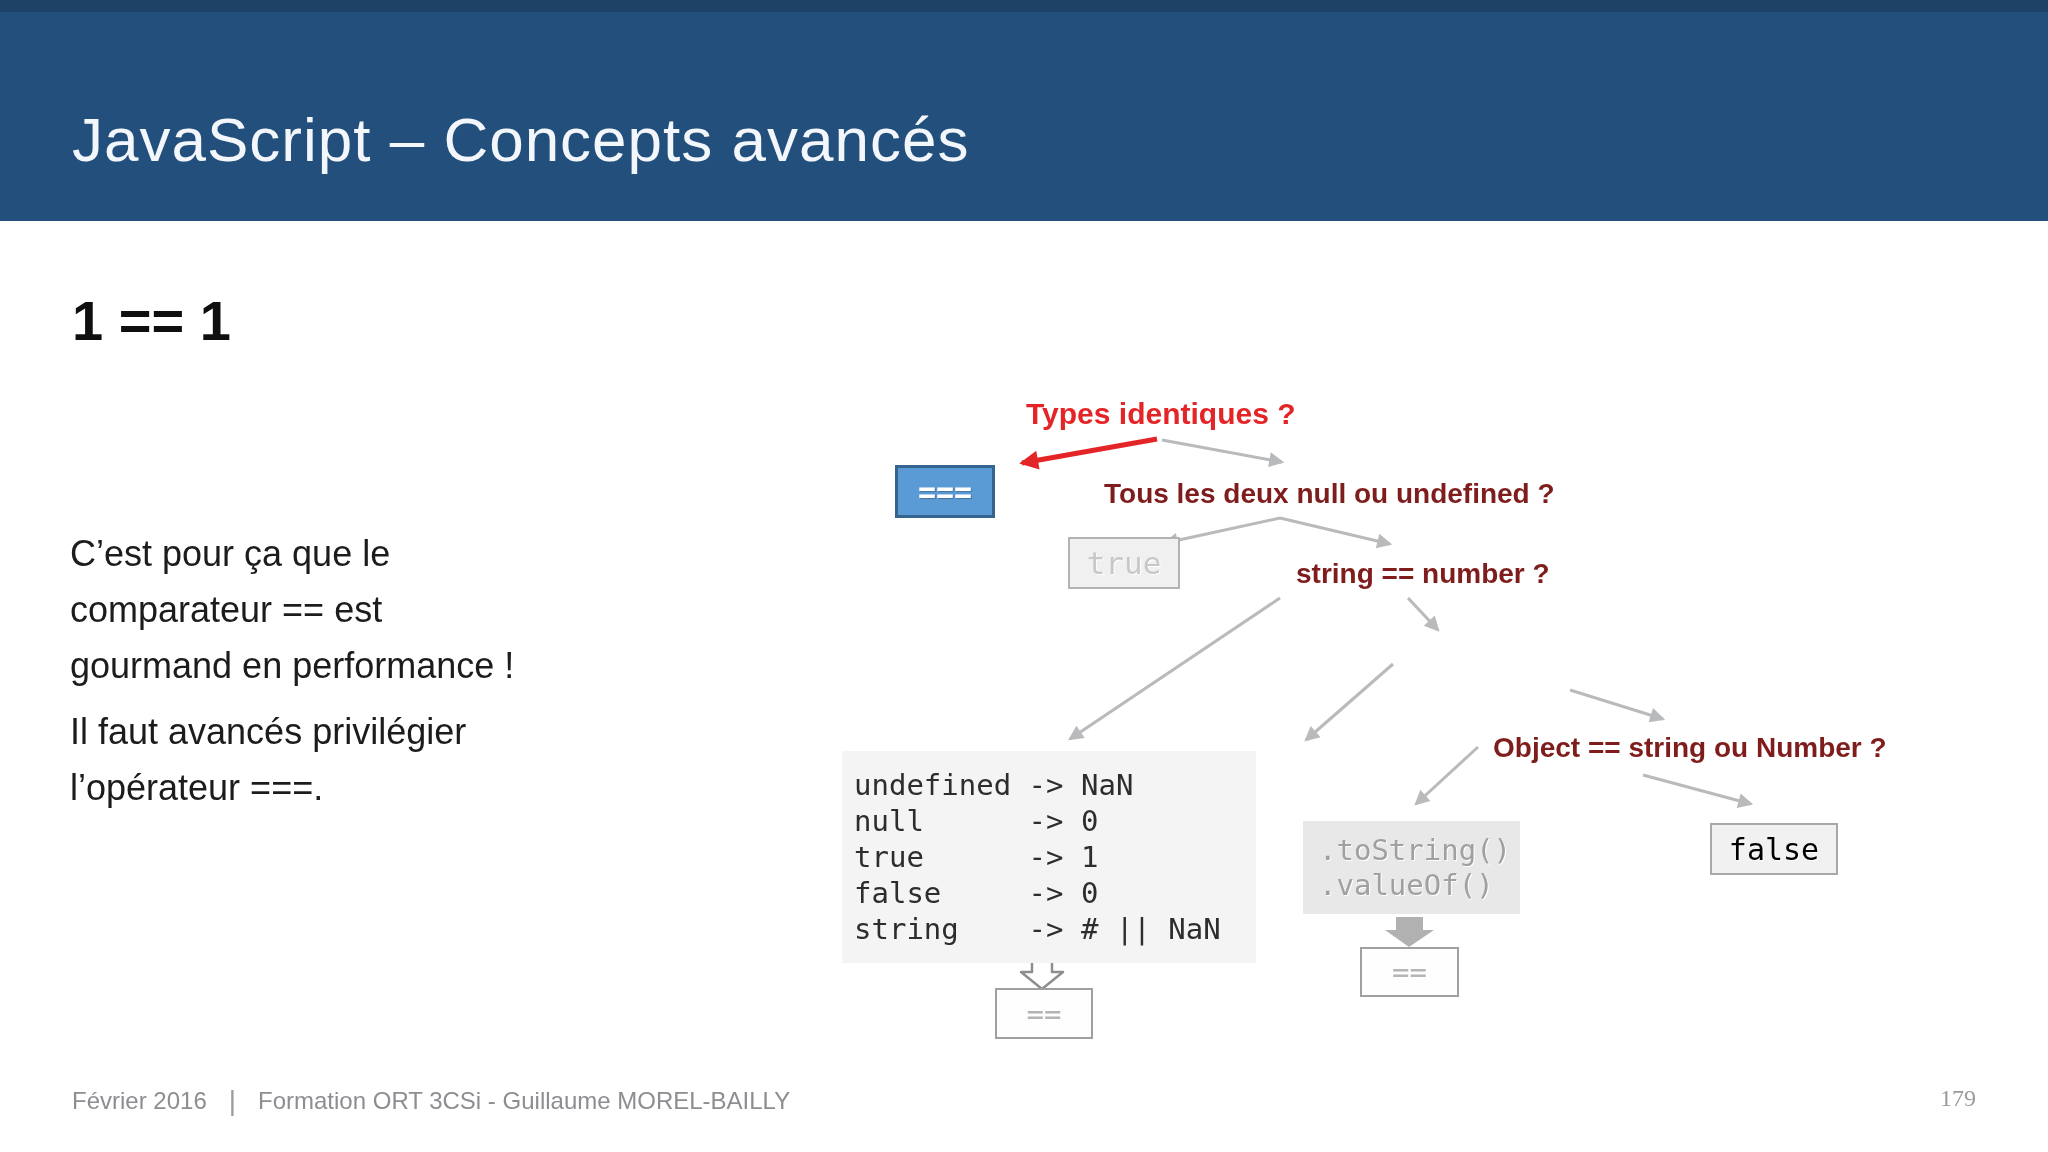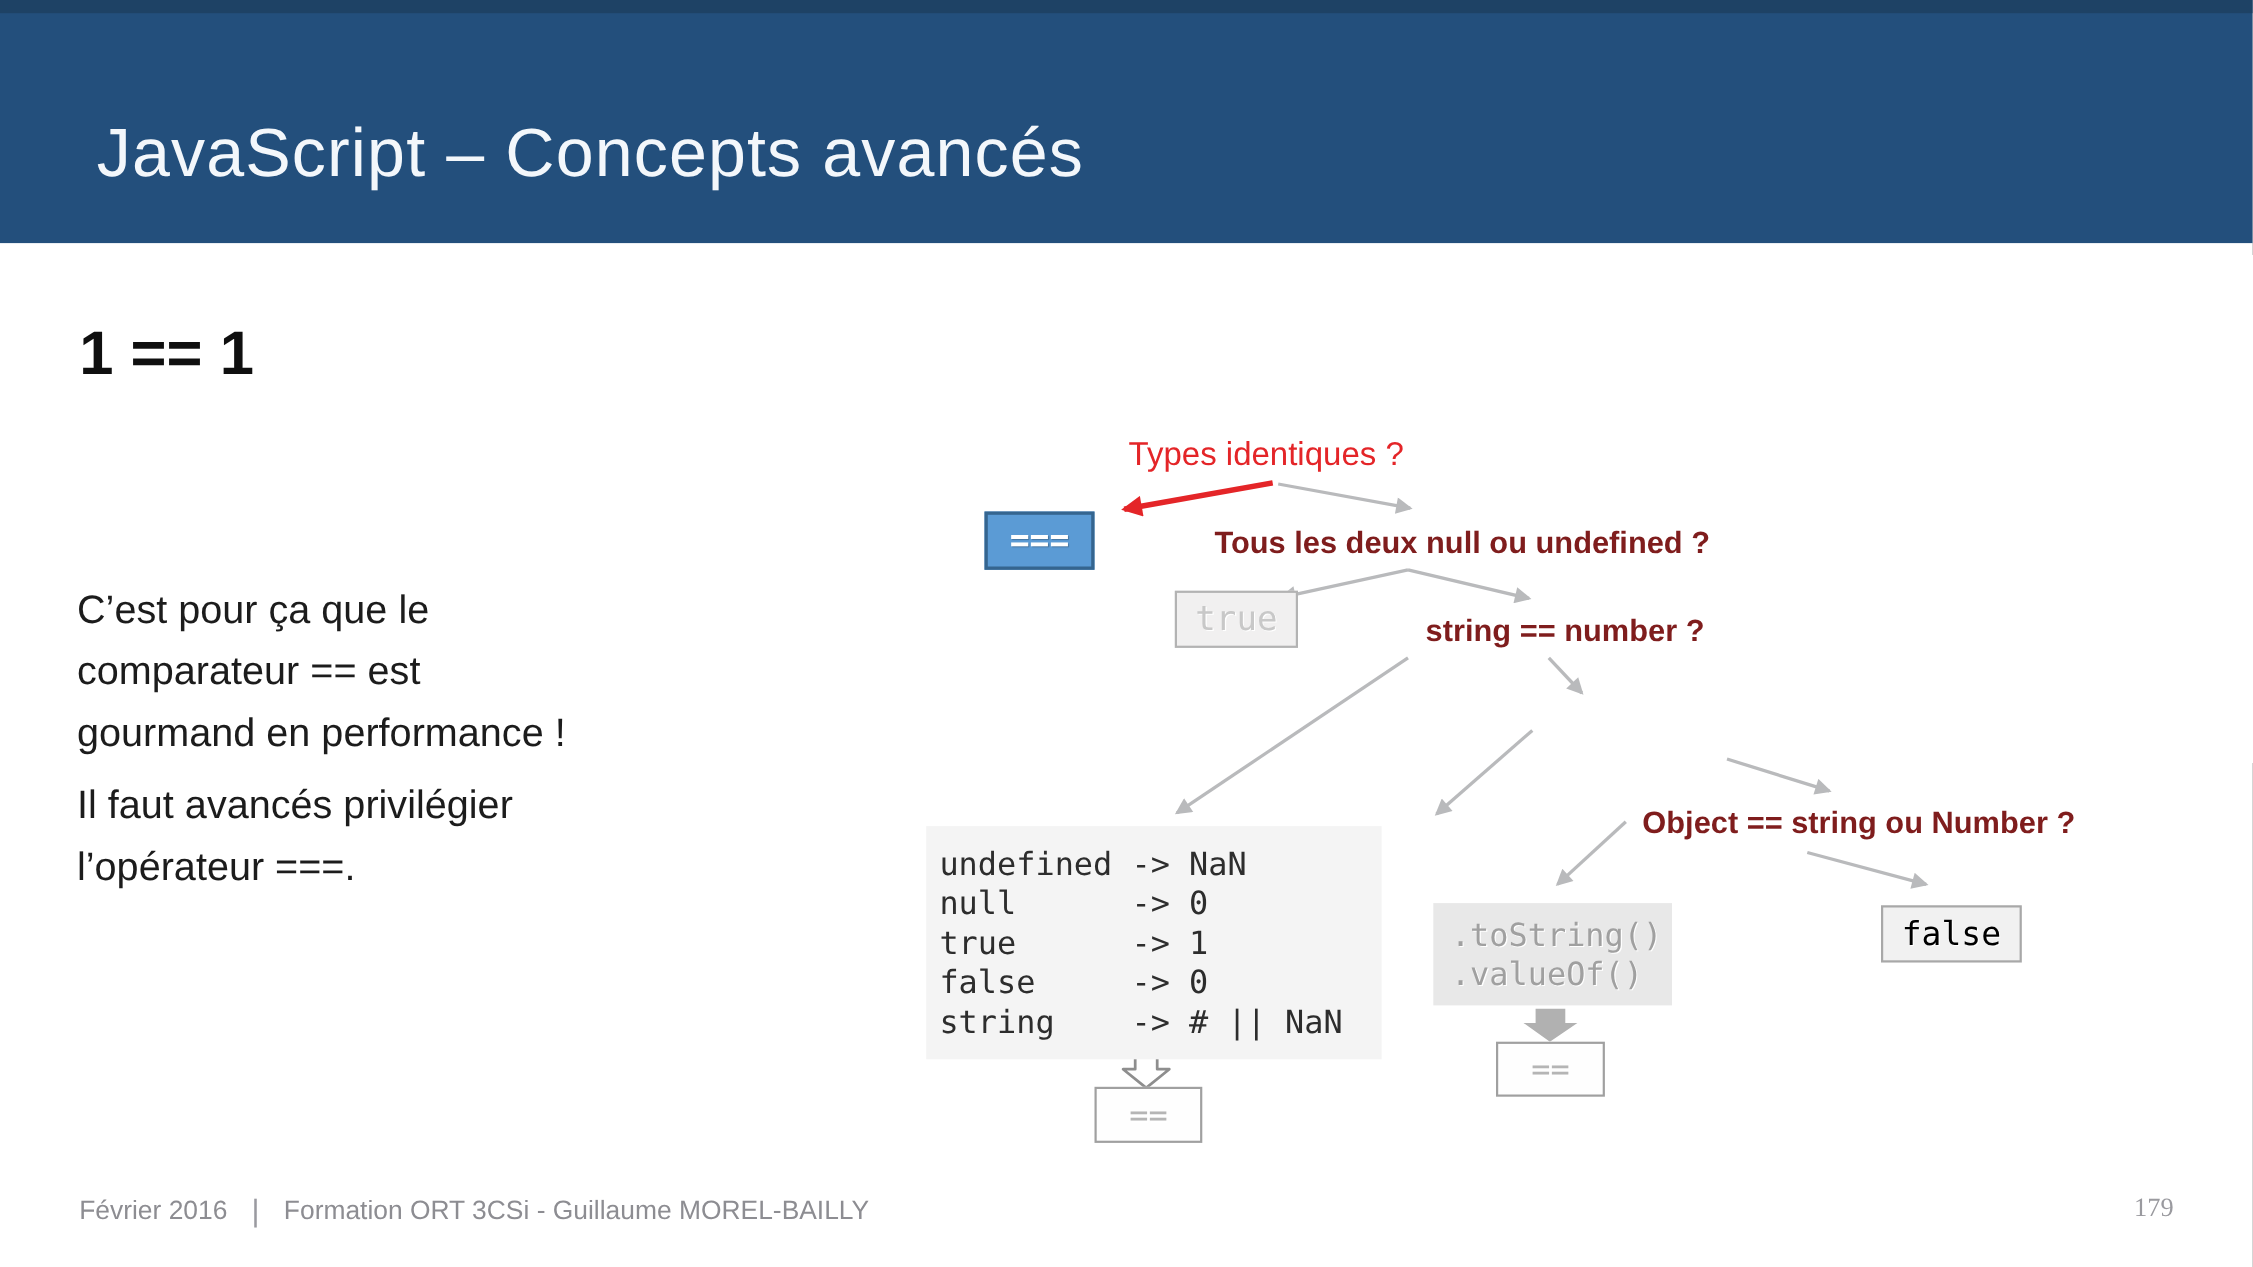--- a/index.html
+++ b/index.html
@@ -5,41 +5,41 @@
   html,body{margin:0;padding:0;background:#888;}
   .slide{
     position:relative;width:2048px;height:1152px;background:#ffffff;
     font-family:"Liberation Sans",sans-serif;overflow:hidden;
   }
   
   .header{position:absolute;left:0;top:0;width:2048px;height:221px;background:#234f7c;}
   .header-topstripe{position:absolute;left:0;top:0;width:2048px;height:12px;background:#1e4265;}
   .title{
     position:absolute;left:72px;top:104px;width:1900px;
-    font-size:62px;font-weight:300;color:#f3f7fb;letter-spacing:1px;white-space:nowrap;margin-left:16px;
+    font-size:62px;font-weight:300;color:#f3f7fb;letter-spacing:1px;white-space:nowrap;
   }
   
   .heading{
     position:absolute;left:72px;top:288px;
     font-size:56px;font-weight:bold;color:#0f0f0f;white-space:nowrap;
   }
   .para{
     position:absolute;left:70px;width:640px;
     font-size:36px;line-height:56px;color:#1c1c1c;white-space:pre-line;
   }
   .para1{top:526px;}
   .para2{top:704px;}
   
   .q-label{
     position:absolute;font-size:28px;font-weight:bold;color:#7f1d1d;
     text-shadow:1px 1px 0 #ffffff;white-space:nowrap;
   }
   .red-label{
     position:absolute;left:1026px;top:397px;
-    font-size:30px;font-weight:normal;color:#e42528;white-space:nowrap;
+    font-size:30px;font-weight:bold;color:#e42528;white-space:nowrap;
   }
   .q1{left:1104px;top:478px;}
   .q2{left:1296px;top:558px;}
   .q3{left:1395px;top:650px;}
   .q4{left:1493px;top:732px;}
   .mono{font-family:"DejaVu Sans Mono","Liberation Mono",monospace;}
   .node{
     position:absolute;display:flex;align-items:center;justify-content:center;
     box-sizing:border-box;
   }

